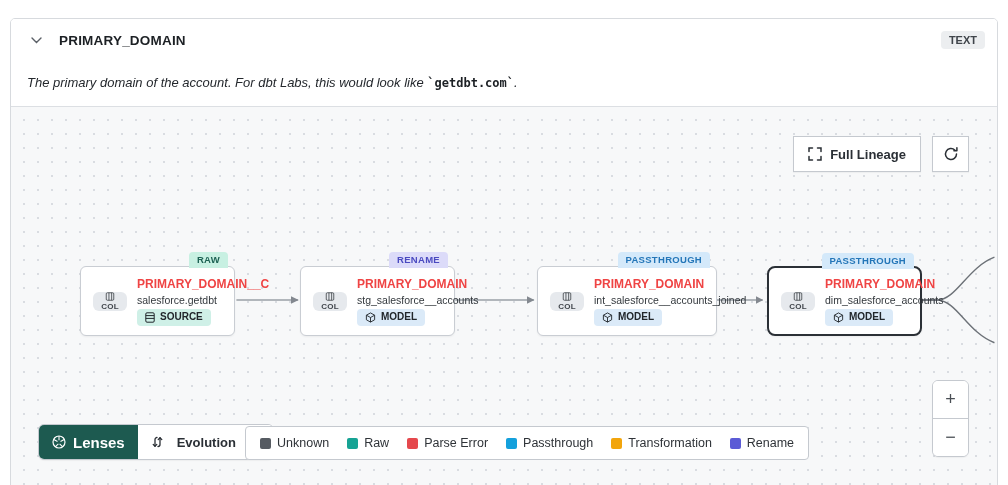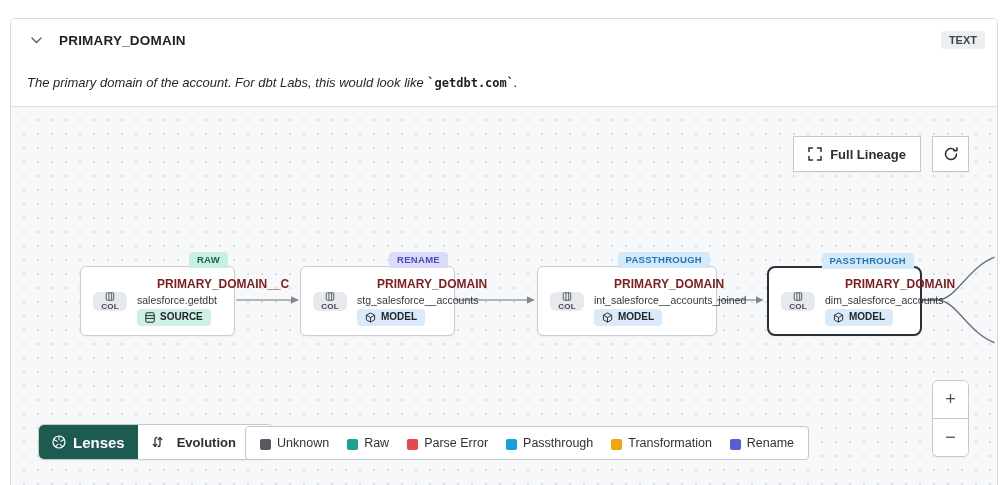--- a/index.html
+++ b/index.html
@@ -43,21 +43,21 @@
   }
   .state-raw { background:#c8f0e2; color:#1d6153; }
   .state-rename { background:#dcdbf9; color:#4a4ac0; }
   .state-passthrough { background:#d4e9fa; color:#2476b8; }
   .colbox {
     flex:0 0 auto; width:34px; height:19px; background:#e6e9ed; border-radius:6px;
     display:flex; flex-direction:column; align-items:center; justify-content:center; gap:1px; color:#3f444a;
   }
   .colbox .col-label { font-size:8px; font-weight:700; letter-spacing:.2px; }
   .node-body { display:flex; flex-direction:column; gap:3px; min-width:0; }
-  .node-title { font-size:12px; font-weight:700; color:#7f1d1d; white-space:nowrap;margin-left:20px; }
+  .node-title { font-size:12px; font-weight:700; color:#ef4444; white-space:nowrap; }
   .node-sub { font-size:10.5px; color:#33383d; white-space:nowrap; }
   .kind-badge {
     align-self:flex-start; display:inline-flex; align-items:center; gap:5px;
     font-size:10px; font-weight:700; color:#21262b; padding:3px 8px; border-radius:4px; line-height:1;
   }
   .kind-source { background:#cff0e7; }
   .kind-model { background:#dbeaf8; }
 
   
   .btn {
@@ -72,21 +72,21 @@
   .zoomctl { position:absolute; right:28px; bottom:33px; width:37px; border:1px solid #c5c9cf; border-radius:6px; background:#fff; overflow:hidden; box-shadow:0 1px 1px rgba(20,24,28,.04); }
   .zoomctl button { display:block; width:100%; height:37px; background:#fff; border:none; cursor:pointer; font-size:18px; color:#4a4f55; font-family:"Liberation Sans", sans-serif; }
   .zoomctl .sep { height:1px; background:#c5c9cf; }
 
   
   .lenses-group { position:absolute; left:27px; bottom:30px; display:flex; border:1px solid #c5c9cf; border-radius:6px; overflow:hidden; background:#fff; box-shadow:0 1px 1px rgba(20,24,28,.04); }
   .lenses-btn { display:flex; align-items:center; gap:7px; background:#1d5a50; color:#ffffff; font-size:15px; font-weight:700; padding:0 13px; height:34px; border:none; cursor:pointer; font-family:"Liberation Sans", sans-serif; }
   .lens-select { display:flex; align-items:center; gap:13px; padding:0 13px; height:34px; background:#fff; border:none; cursor:pointer; font-size:13px; font-weight:600; color:#2a2f35; font-family:"Liberation Sans", sans-serif; }
 
   .legend { position:absolute; left:234px; bottom:30px; height:34px; display:flex; align-items:center; gap:18px; background:#fff; border:1px solid #c5c9cf; border-radius:4px; padding:0 14px; }
-  .legend-item { display:flex; align-items:flex-end; gap:6px; font-size:12.5px; color:#2f3338; white-space:nowrap; }
+  .legend-item { display:flex; align-items:center; gap:6px; font-size:12.5px; color:#2f3338; white-space:nowrap; }
   .swatch { width:11px; height:11px; border-radius:2px; flex:0 0 auto; }
 
   svg { display:block; }
 </style>
 </head>
 <body>
 
 <div class="panel">
 
   <div class="hdr">

